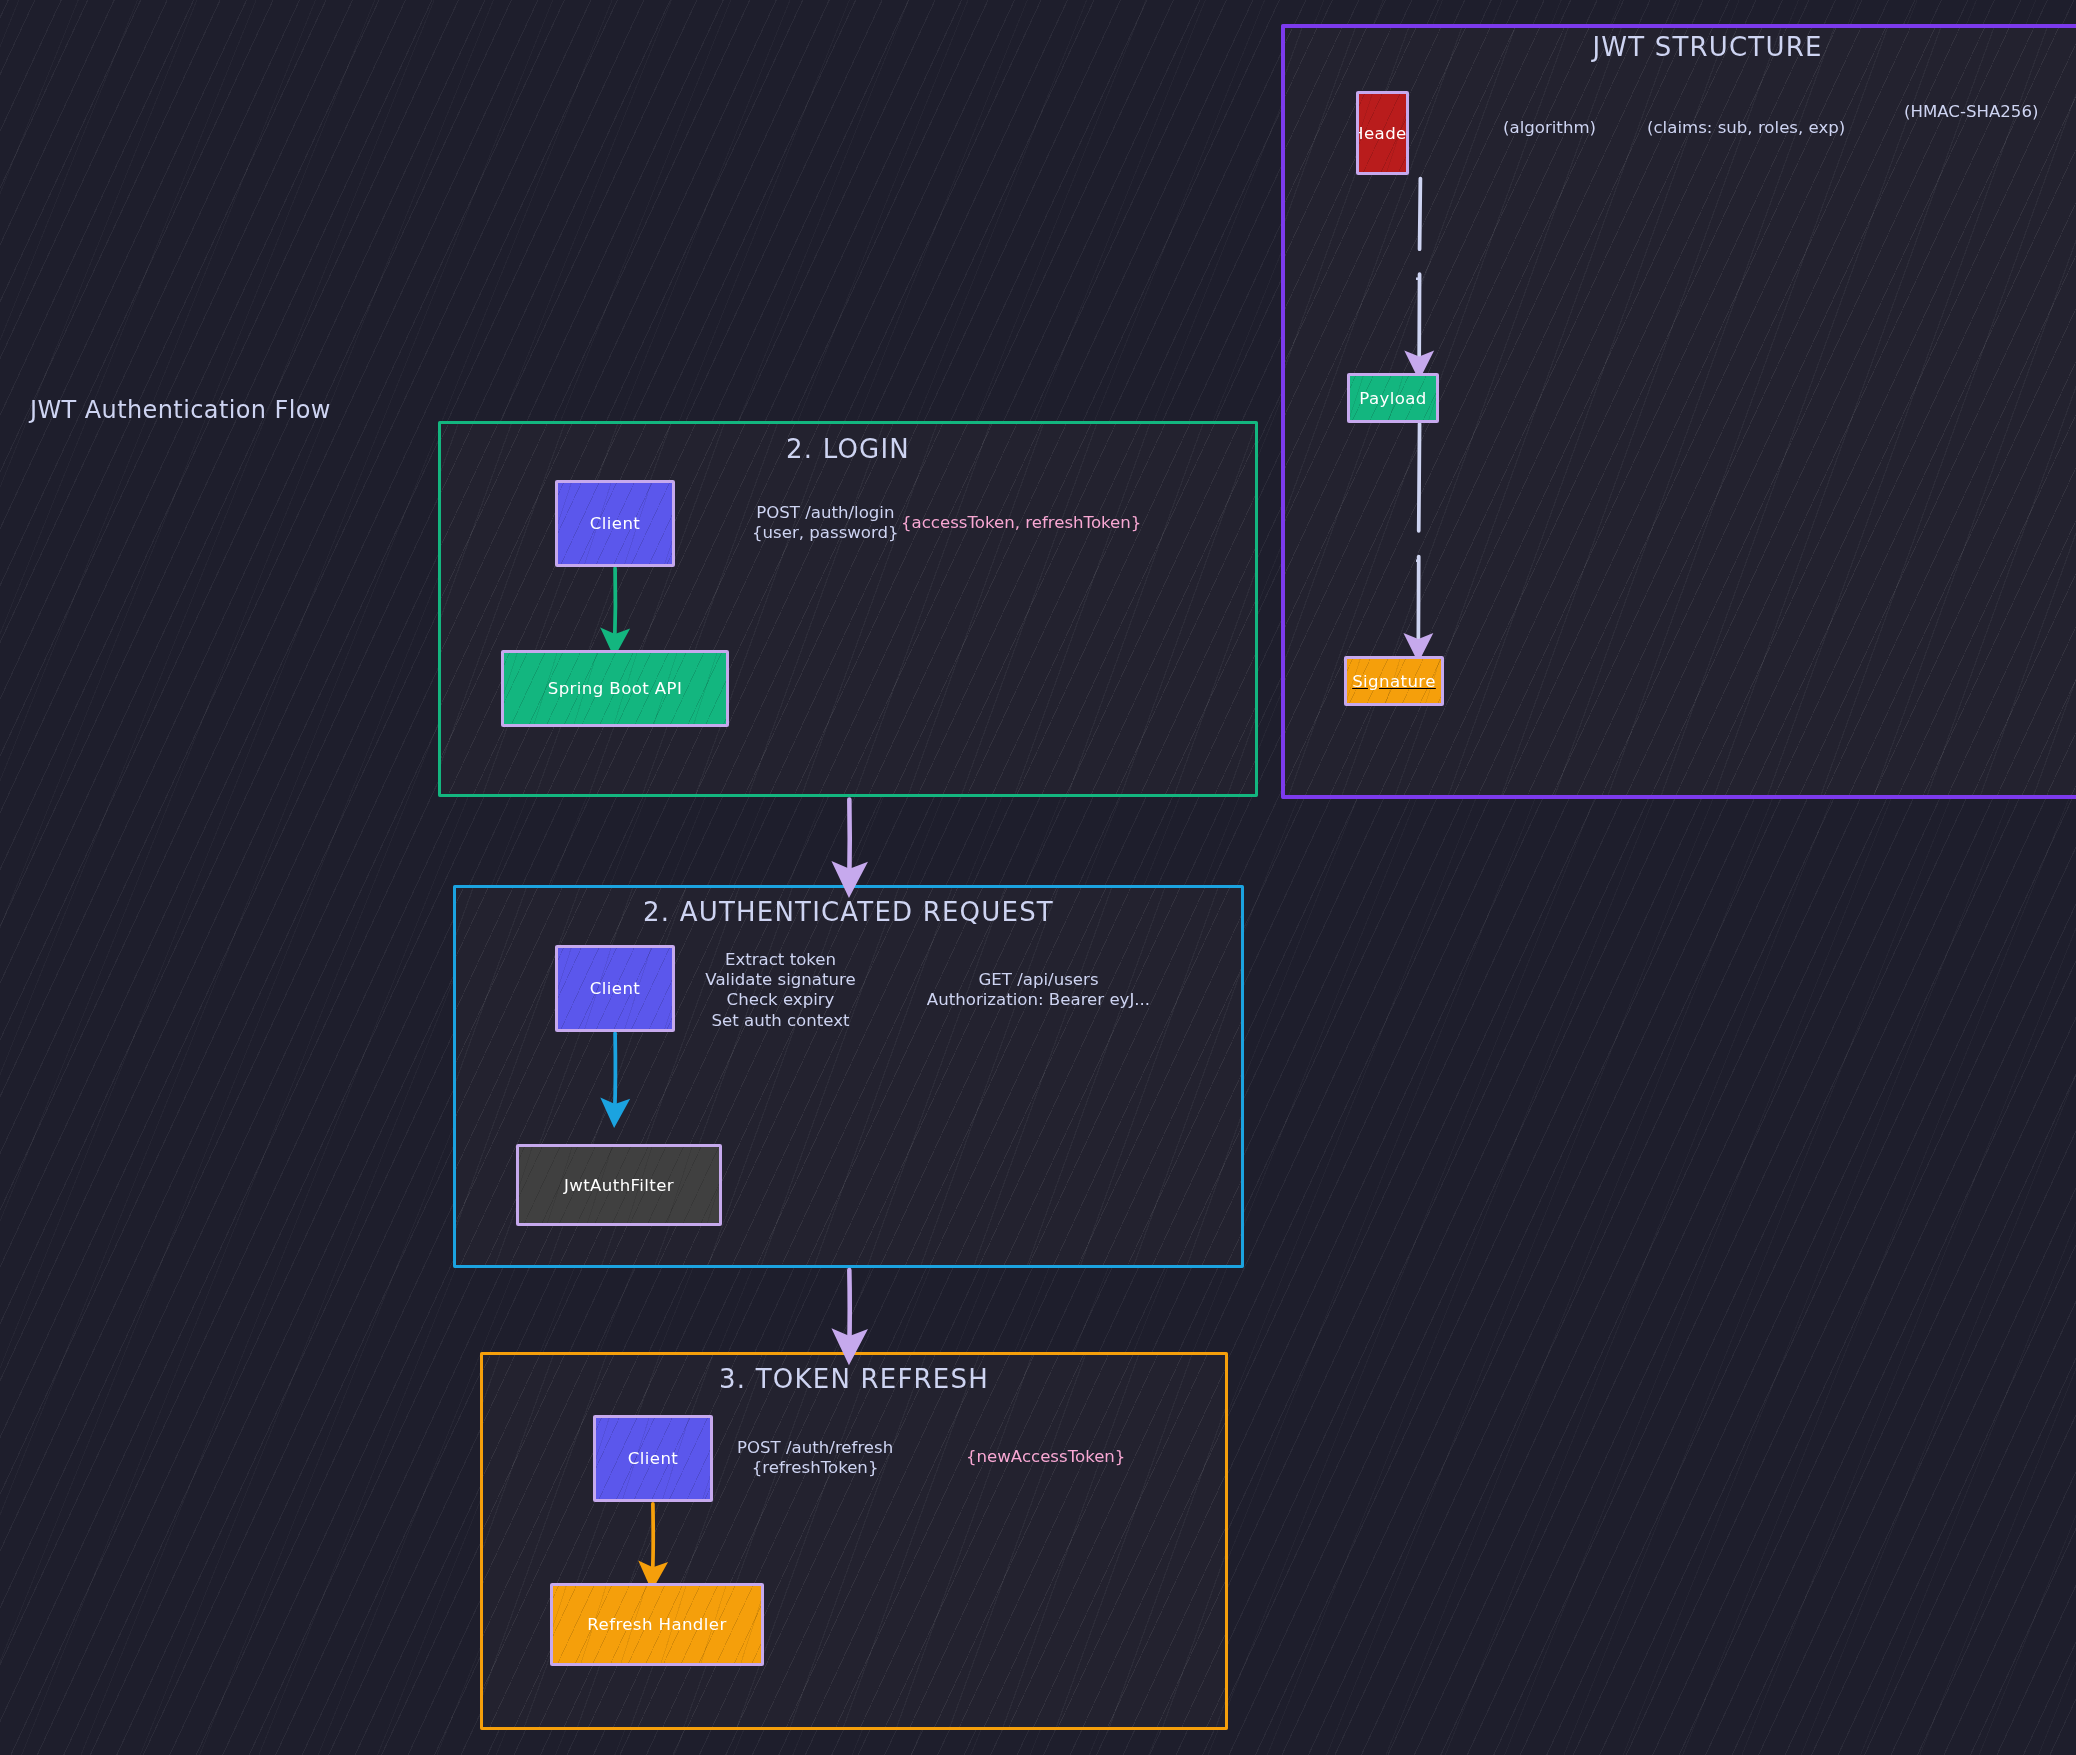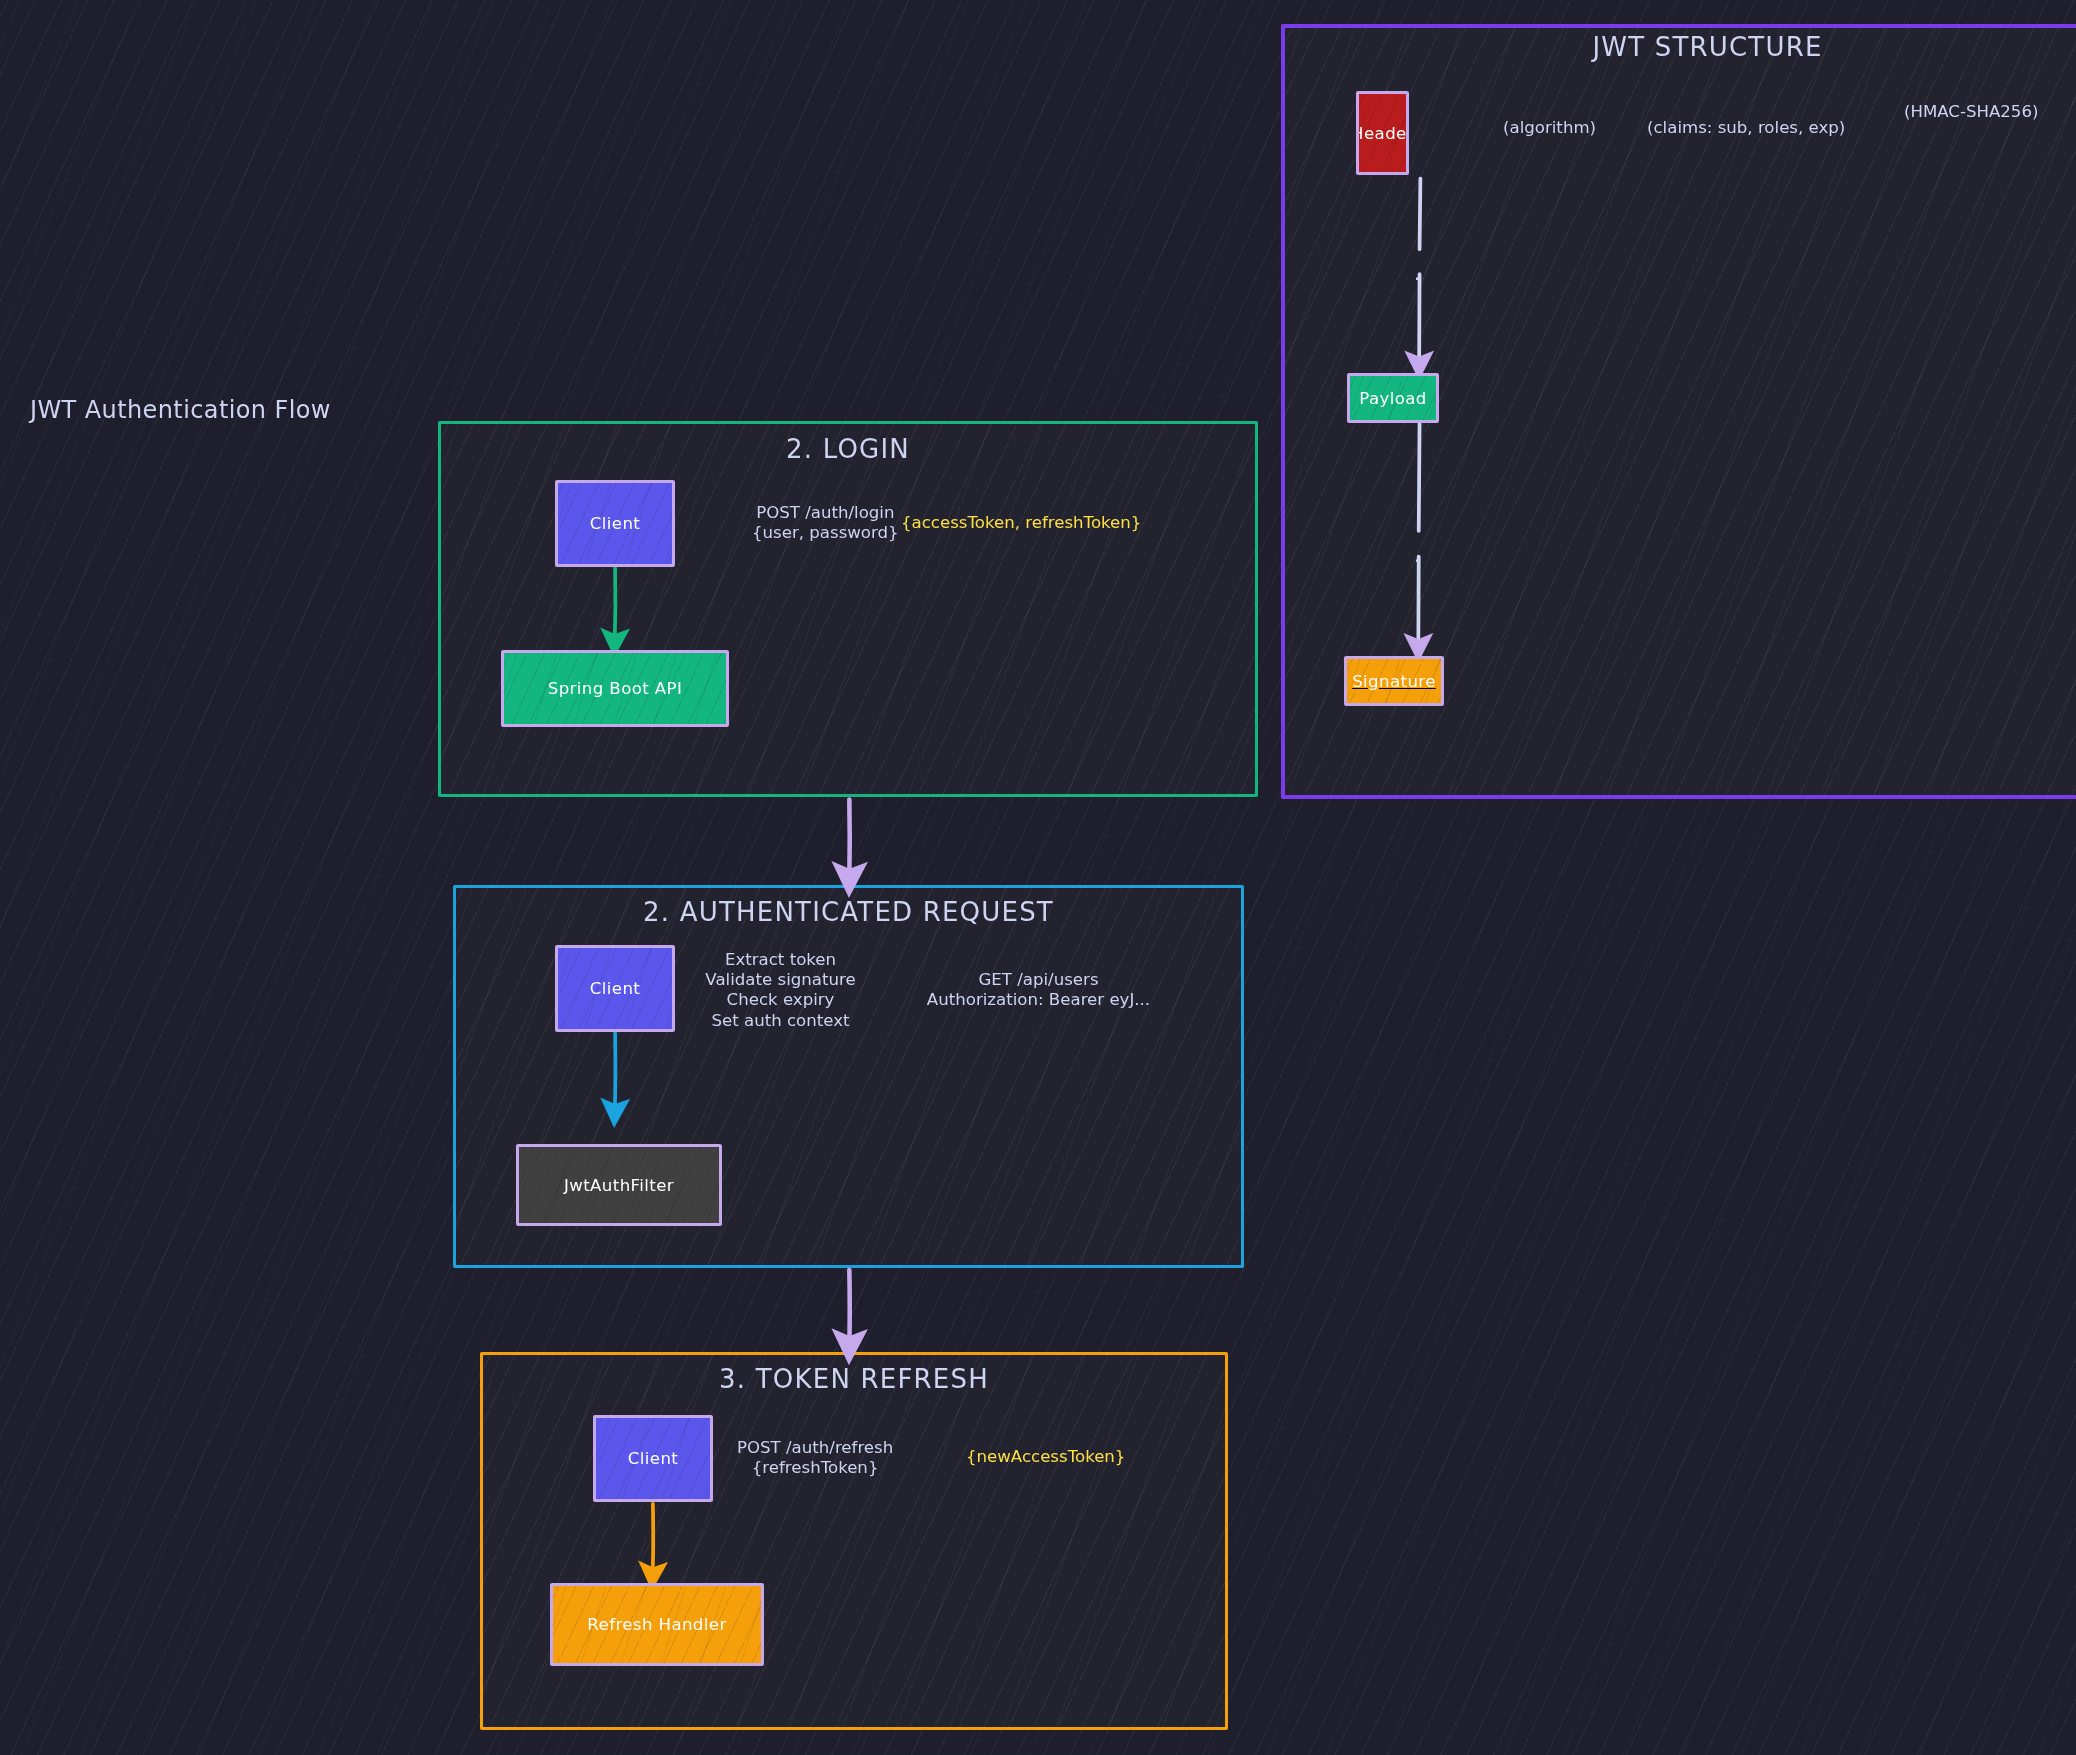--- a/index.html
+++ b/index.html
@@ -130,21 +130,21 @@
   
   .annot {
     position: absolute;
     z-index: 5;
     color: #ced4f2;
     font-size: 16.6px;
     line-height: 1.22;
     text-align: center;
     white-space: pre;
   }
-  .annot.green { color: #fde047; text-align: center; }
+  .annot.green { color: #f9a8d4; text-align: center; }
   .annot.left  { text-align: right; }
 
   
   #arrow-layer {
     position: absolute; inset: 0;
     z-index: 3;
     pointer-events: none;
   }
 </style>
 </head>

